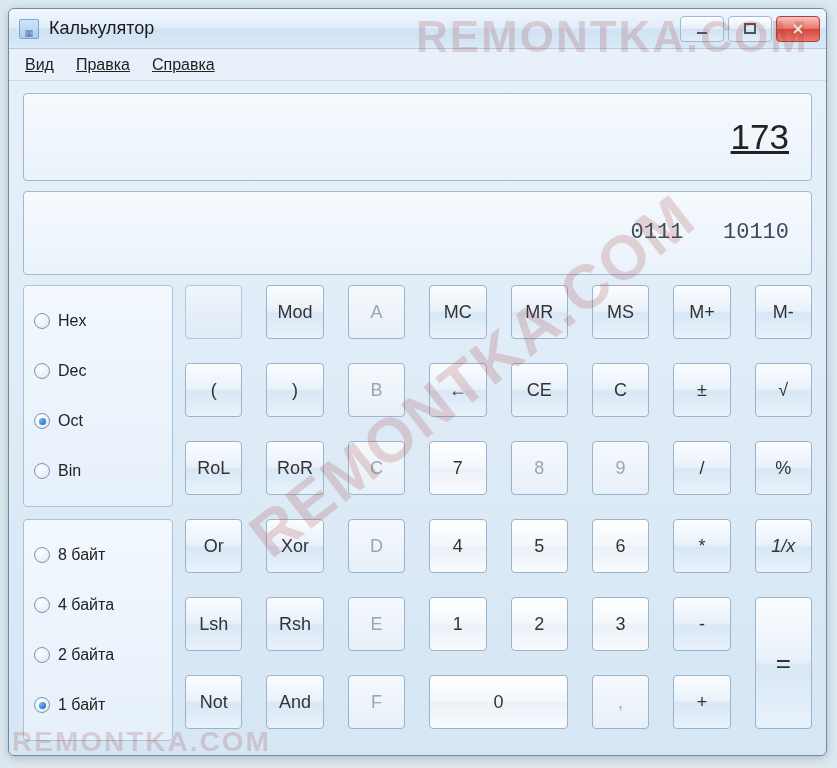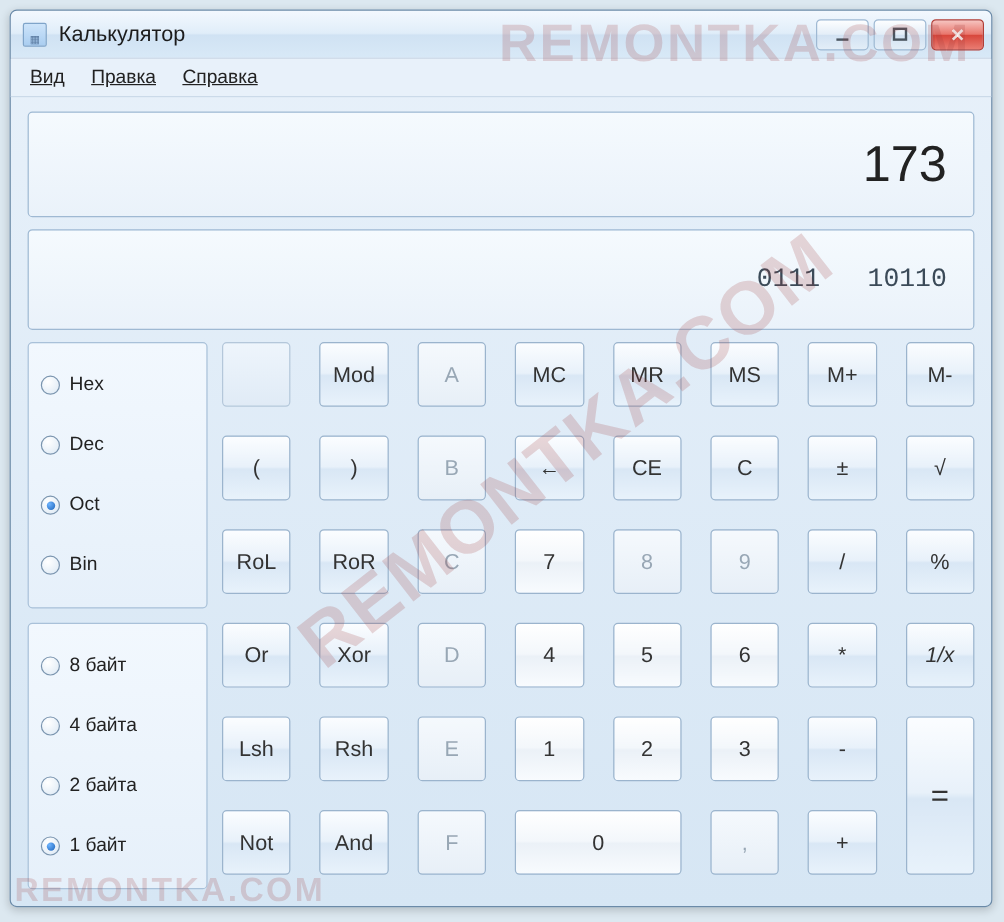--- a/index.html
+++ b/index.html
@@ -76,22 +76,23 @@
   }
   .display-box, .bitbox {
     background: linear-gradient(#f5fafe,#eaf2fa);
     border: 1px solid #9fb9d3;
     border-radius: 4px;
   }
   .display-box {
     height: 88px;
     display:flex; align-items:center; justify-content:flex-end;
     padding: 0 22px;
-    font-size: 42px;
+    font-size: 35px;
     color:#222;
+    text-decoration:underline;
   }
   .bitbox {
     height: 84px;
     display:flex; align-items:center; justify-content:flex-end;
     padding: 6px 22px;
     font-family: Liberation Mono, monospace;
     font-size: 22px;
     color:#3b4a58;
     white-space: pre;
     text-align:right;

